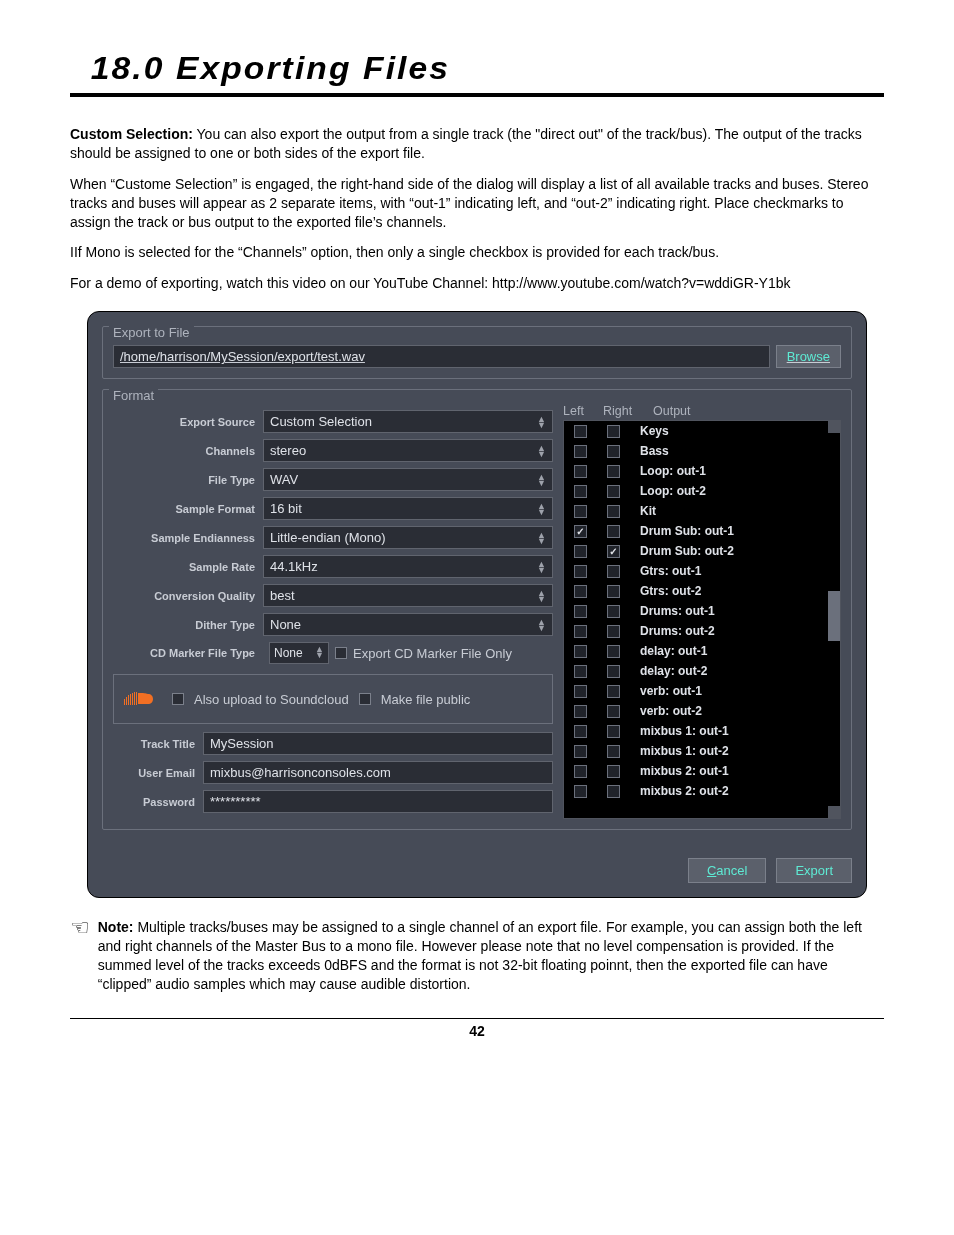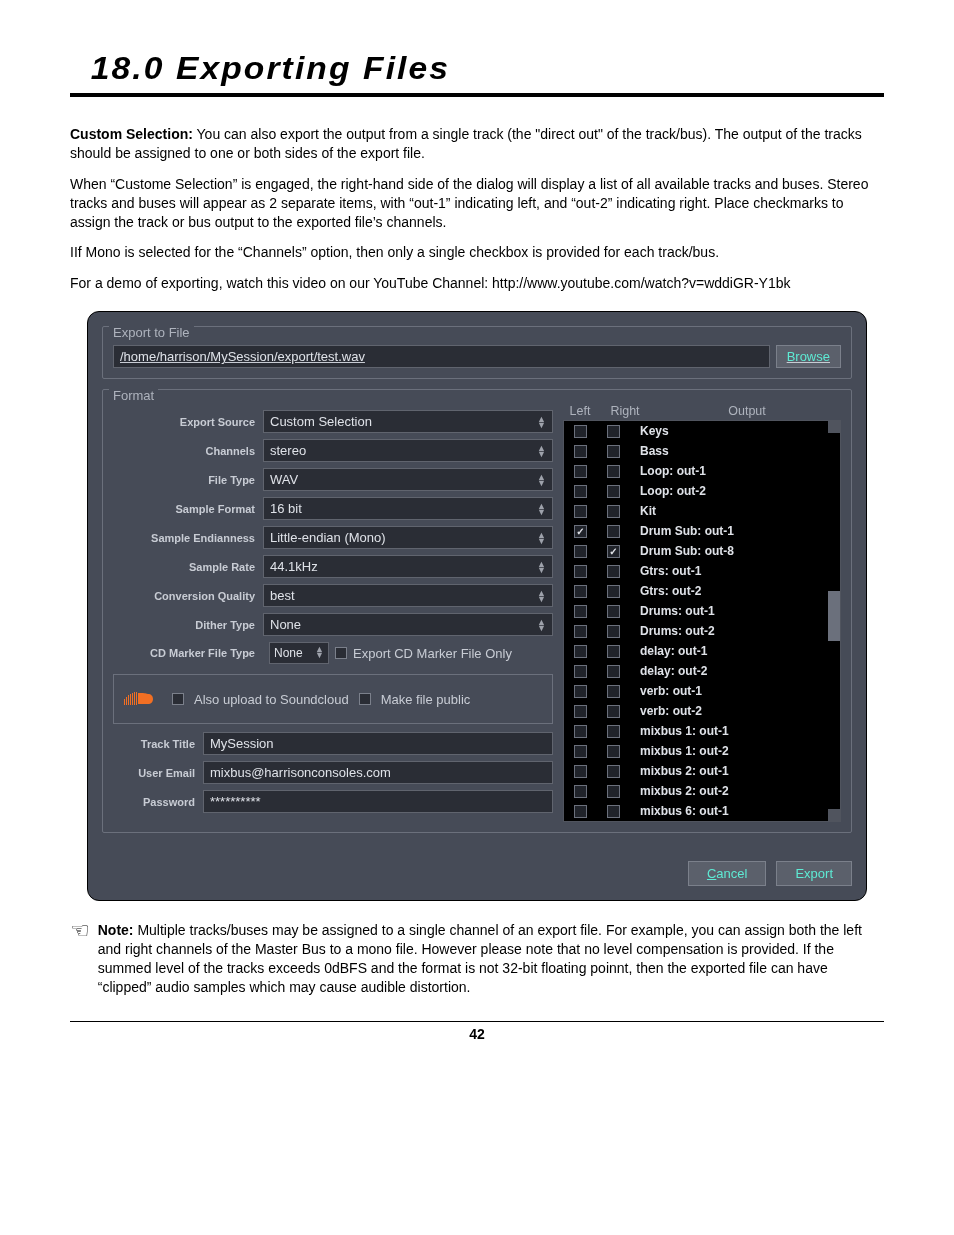--- a/index.html
+++ b/index.html
@@ -108,21 +108,20 @@
     align-items:center;
     gap:10px;
   }
   .sc-icon {
     width:40px; height:20px;
   }
   .output-panel {
     flex: 1;
     display: flex;
     flex-direction: column;
-    text-align: center;
   }
   .output-header { display:flex; gap:6px; padding: 0 0 2px 0; color:#aeb3bd; font-size:12.5px;}
   .col-left { width:34px;}
   .col-right { width:44px;}
   .col-output { flex:1;}
   .output-list {
     background:#000;
     border:1px solid #50545e;
     flex:1;
     overflow:hidden;
@@ -299,21 +298,21 @@
               <span class="out-label">Kit</span>
             </div>
             <div class="out-row">
               <span class="out-chk checked"></span>
               <span class="out-chk" style="margin-left: 14px;"></span>
               <span class="out-label">Drum Sub: out-1</span>
             </div>
             <div class="out-row">
               <span class="out-chk"></span>
               <span class="out-chk checked" style="margin-left: 14px;"></span>
-              <span class="out-label">Drum Sub: out-8</span>
+              <span class="out-label">Drum Sub: out-2</span>
             </div>
             <div class="out-row">
               <span class="out-chk"></span>
               <span class="out-chk" style="margin-left: 14px;"></span>
               <span class="out-label">Gtrs: out-1</span>
             </div>
             <div class="out-row">
               <span class="out-chk"></span>
               <span class="out-chk" style="margin-left: 14px;"></span>
               <span class="out-label">Gtrs: out-2</span>
@@ -360,25 +359,20 @@
             </div>
             <div class="out-row">
               <span class="out-chk"></span>
               <span class="out-chk" style="margin-left: 14px;"></span>
               <span class="out-label">mixbus 2: out-1</span>
             </div>
             <div class="out-row">
               <span class="out-chk"></span>
               <span class="out-chk" style="margin-left: 14px;"></span>
               <span class="out-label">mixbus 2: out-2</span>
-            </div>
-            <div class="out-row">
-              <span class="out-chk"></span>
-              <span class="out-chk" style="margin-left: 14px;"></span>
-              <span class="out-label">mixbus 6: out-1</span>
             </div>
           </div>
       </div>
     </div>
   </div>
 
   <div class="dialog-buttons">
     <button class="btn underline-first">Cancel</button>
     <button class="btn">Export</button>
   </div>

